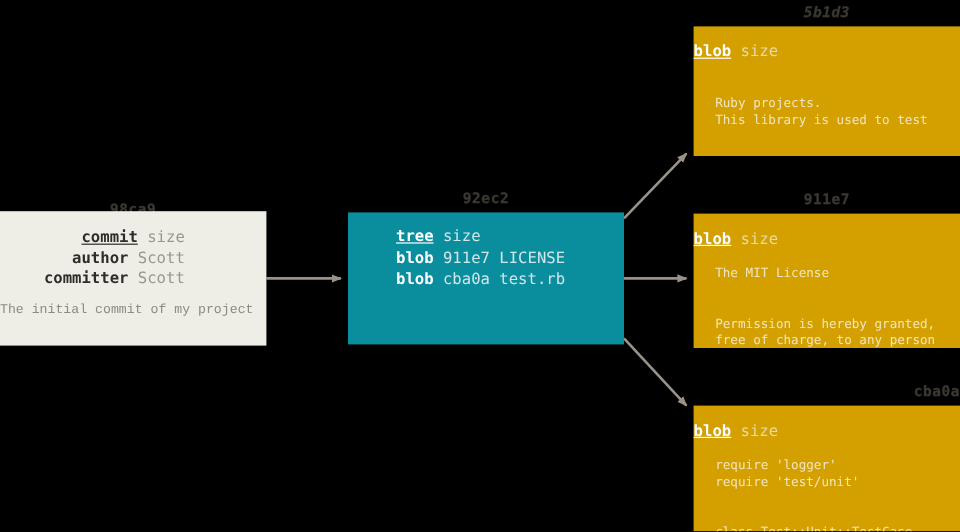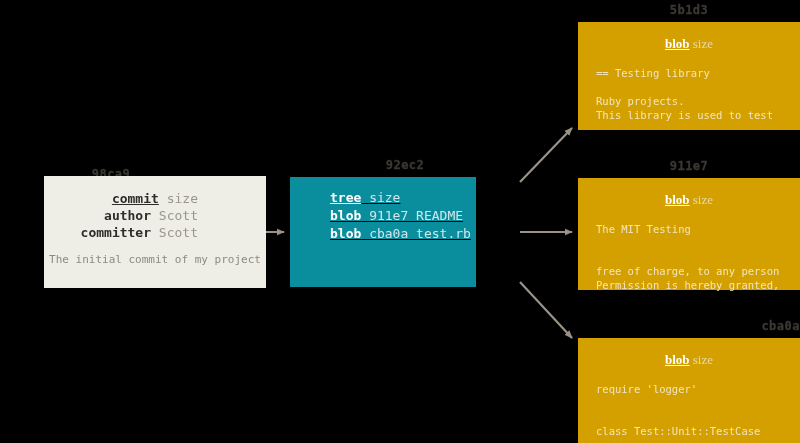--- a/index.html
+++ b/index.html
@@ -30,21 +30,20 @@
     position: absolute;
     box-sizing: border-box;
   }
   
   #commit-box {
     left: 0px;
     top: 176px;
     width: 222px;
     height: 112px;
     background: #eeeee6;
-    margin-left: 44px;
   }
   .commit-rows {
     margin-top: 14px;
     padding-right: 68px;
   }
   .commit-row {
     font-size: 13px;
     line-height: 17px;
     text-align: right;
     white-space: nowrap;
@@ -54,33 +53,33 @@
     font-weight: bold;
   }
   .commit-key.underline {
     text-decoration: underline;
   }
   .commit-val {
     color: #9b968c;
   }
   .commit-msg {
     margin-top: 12px;
-    text-align: center;
+    text-align: left;
     font-size: 11px;
     color: #8f8a80;
     white-space: nowrap;
+    font-family: Liberation Mono, monospace;
   }
   
   #tree-box {
     left: 290px;
     top: 177px;
-    width: 186px;
+    width: 230px;
     height: 110px;
     background: #0a8e9e;
-    text-decoration: underline;
   }
   .tree-rows {
     margin-top: 12px;
     padding-left: 40px;
   }
   .tree-row {
     font-size: 13px;
     line-height: 18px;
     white-space: nowrap;
     text-align: left;
@@ -99,25 +98,24 @@
   .blob-box {
     left: 578px;
     width: 222px;
     background: #d4a000;
   }
   #blob-box-0 { top: 22px;  height: 108px; }
   #blob-box-1 { top: 178px; height: 112px; }
   #blob-box-2 { top: 338px; height: 105px; }
 
   .blob-head {
-    text-align: center;
+    text-align: left;
     font-size: 13px;
     margin-top: 14px;
     white-space: nowrap;
-    font-family: Liberation Serif, serif;
   }
   .blob-head .kw {
     color: #ffffff;
     font-weight: bold;
     text-decoration: underline;
   }
   .blob-head .sz {
     color: #e8d9a8;
   }
   .blob-body {
@@ -190,70 +188,70 @@
     <div class="tree-rows">
 
       <div class="tree-row">
         <span class="tree-key underline">tree</span>
         <span class="tree-val">size</span>
       </div>
 
 
       <div class="tree-row">
         <span class="tree-key">blob</span>
-        <span class="tree-val">911e7 README</span>
+        <span class="tree-val">911e7 LICENSE</span>
       </div>
 
       <div class="tree-row">
         <span class="tree-key">blob</span>
         <span class="tree-val">cba0a test.rb</span>
       </div>
 
     </div>
   </div>
 
-  <div class="node-label" style="left:578px; top:3px; width:222px;">5b1d3</div>
+  <div class="node-label" style="left:578px; top:3px; width:222px;font-style:italic;">5b1d3</div>
 
   <div class="box blob-box" id="blob-box-0">
     <div class="blob-head">
       <span class="kw">blob</span>
       <span class="sz">size</span>
     </div>
     <div class="blob-body">
-      <div class="blob-line">== Testing library</div>
       <div class="blob-line"></div>
       <div class="blob-line">Ruby projects.</div>
       <div class="blob-line">This library is used to test</div>
     </div>
   </div>
 
   <div class="node-label" style="left:578px; top:159px; width:222px;">911e7</div>
 
   <div class="box blob-box" id="blob-box-1">
     <div class="blob-head">
       <span class="kw">blob</span>
       <span class="sz">size</span>
     </div>
     <div class="blob-body">
-      <div class="blob-line">The MIT Testing</div>
-      <div class="blob-line"></div>
-      <div class="blob-line"></div>
+      <div class="blob-line">The MIT License</div>
+      <div class="blob-line"></div>
+      <div class="blob-line"></div>
+      <div class="blob-line">Permission is hereby granted,</div>
       <div class="blob-line">free of charge, to any person</div>
-      <div class="blob-line">Permission is hereby granted,</div>
     </div>
   </div>
 
   <div class="node-label" style="left:578px; top:319px; width:222px;text-align:right;">cba0a</div>
 
   <div class="box blob-box" id="blob-box-2">
     <div class="blob-head">
       <span class="kw">blob</span>
       <span class="sz">size</span>
     </div>
     <div class="blob-body">
       <div class="blob-line">require 'logger'</div>
+      <div class="blob-line">require 'test/unit'</div>
       <div class="blob-line"></div>
       <div class="blob-line"></div>
       <div class="blob-line">class Test::Unit::TestCase</div>
     </div>
   </div>
 
 </div>
 
 </body></html>

